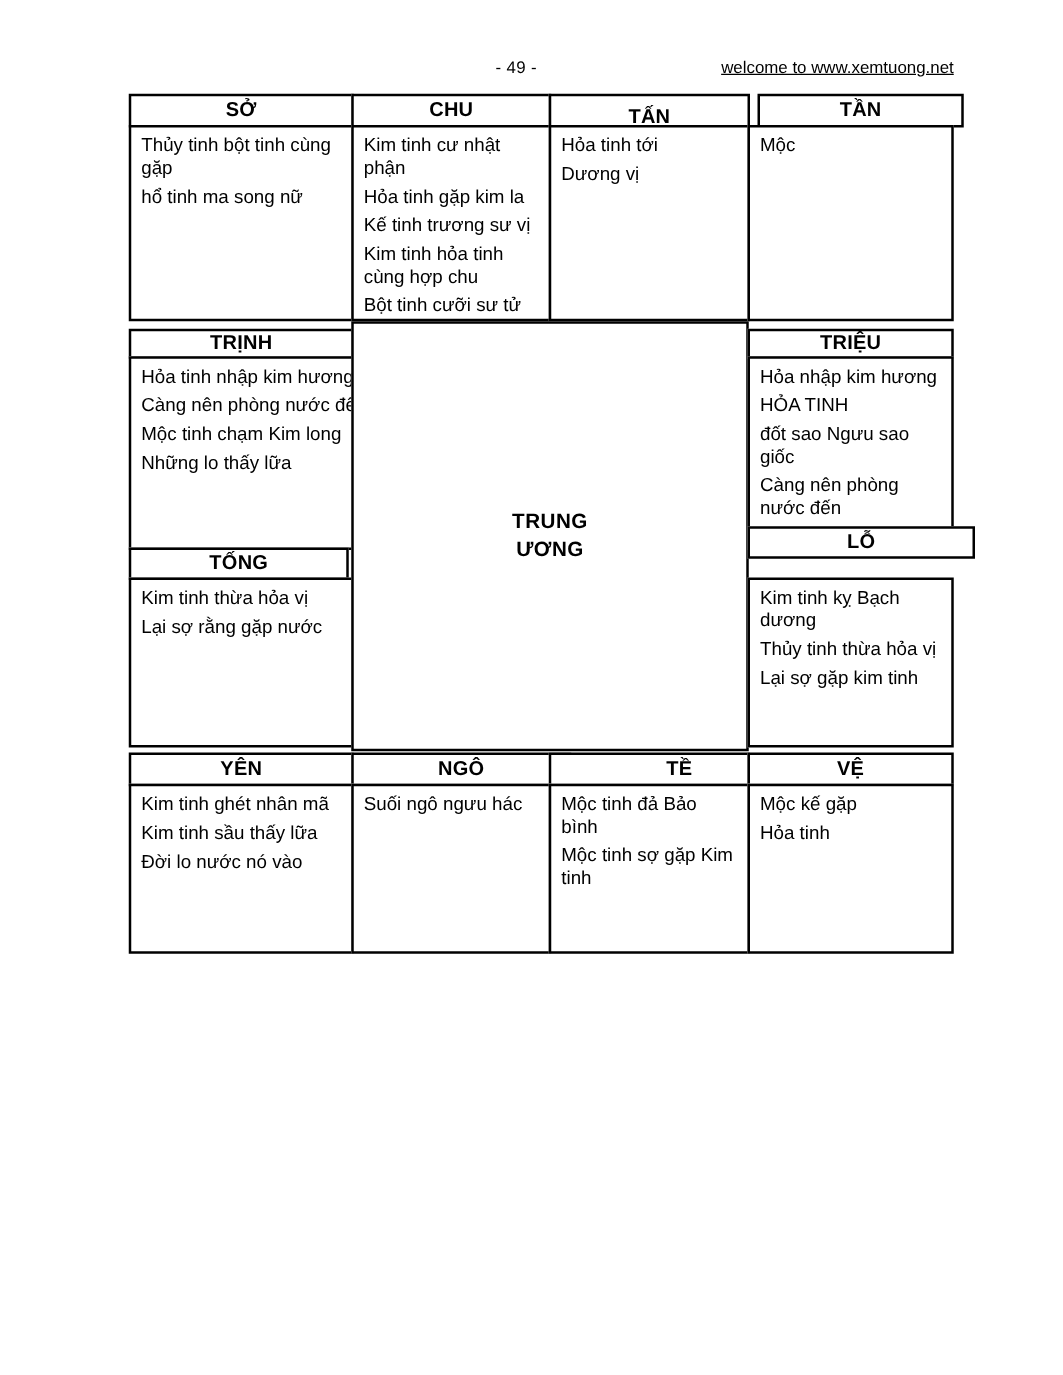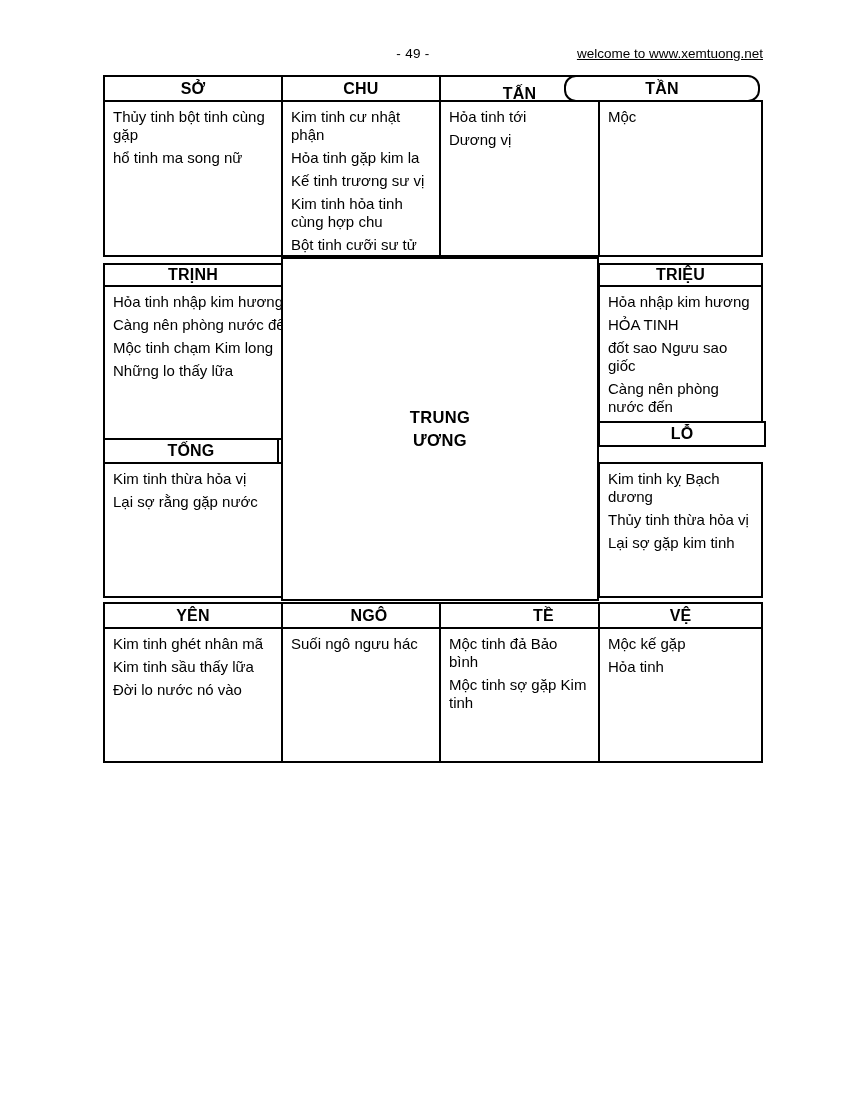--- a/index.html
+++ b/index.html
@@ -32,21 +32,21 @@
 
   <div class="box hdr" style="left:103px;top:75px;width:180px;height:27px;">
       <span>SỞ</span>
     </div>
   <div class="box hdr" style="left:281px;top:75px;width:160px;height:27px;">
       <span>CHU</span>
     </div>
   <div class="box hdr" style="left:439px;top:75px;width:161px;height:37px;">
       <span>TẤN</span>
     </div>
-  <div class="box hdr" style="left:564px;top:75px;width:196px;height:27px;border-radius:12px;">
+  <div class="box hdr" style="left:606px;top:75px;width:165px;height:27px;">
       <span>TẦN</span>
     </div>
 
   <div class="box cell" style="left:103px;top:100px;width:180px;height:157px;">
       <p class="line">Thủy tinh bột tinh cùng gặp</p>
       <p class="line">hổ tinh ma song nữ</p>
     </div>
   <div class="box cell" style="left:281px;top:100px;width:160px;height:157px;">
       <p class="line">Kim tinh cư nhật phận</p>
       <p class="line">Hỏa tinh gặp kim la</p>
@@ -86,21 +86,21 @@
 
   <div class="box hdr" style="left:598px;top:263px;width:165px;height:24px;">
       <span>TRIỆU</span>
     </div>
   <div class="box cell" style="left:598px;top:285px;width:165px;height:155px;">
       <p class="line">Hỏa nhập kim hương</p>
       <p class="line">HỎA TINH</p>
       <p class="line">đốt sao Ngưu sao giốc</p>
       <p class="line">Càng nên phòng nước đến</p>
     </div>
-  <div class="box hdr" style="left:598px;top:421px;width:168px;height:26px;">
+  <div class="box hdr" style="left:598px;top:421px;width:182px;height:26px;">
       <span>LỖ</span>
     </div>
   <div class="box cell" style="left:598px;top:462px;width:165px;height:136px;">
       <p class="line">Kim tinh kỵ Bạch dương</p>
       <p class="line">Thủy tinh thừa hỏa vị</p>
       <p class="line">Lại sợ gặp kim tinh</p>
     </div>
 
   <div class="box hdr" style="left:103px;top:602px;width:180px;height:27px;">
       <span>YÊN</span>

